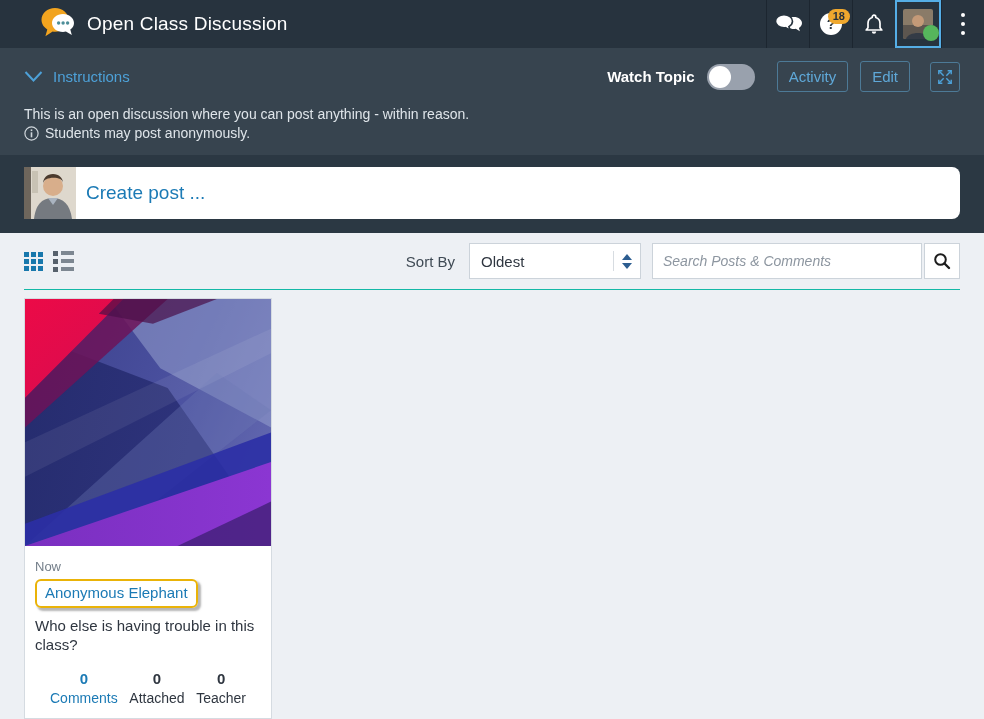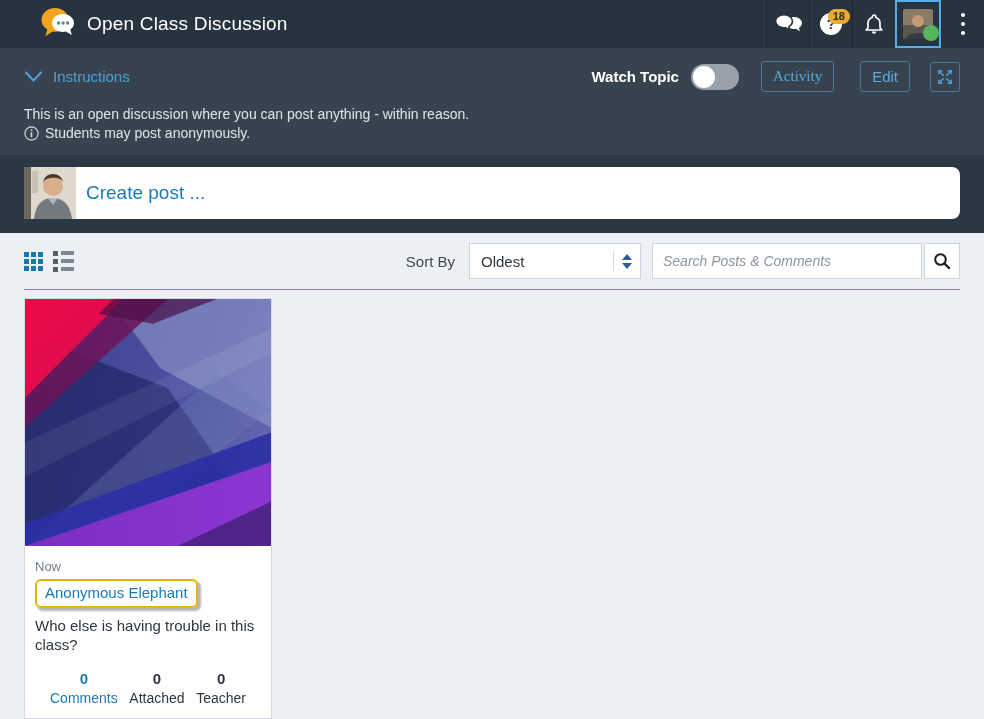--- a/index.html
+++ b/index.html
@@ -31,21 +31,21 @@
   .topic { background:#37444f; padding:13px 24px 12px; }
   .topic-row { display:flex; justify-content:space-between; align-items:center; height:31px; }
   .instructions { display:flex; align-items:center; gap:10px; color:#4da1d8; font-size:15px; cursor:pointer; }
   .topic-actions { display:flex; align-items:center; }
   .watch-label { color:#fff; font-weight:bold; font-size:15px; margin-right:12px; }
   .toggle { width:48px; height:26px; border-radius:13px; background:#99a1ad; position:relative;
             cursor:pointer; margin-right:22px; }
   .toggle-knob { position:absolute; left:2px; top:2px; width:22px; height:22px; border-radius:50%; background:#fff; }
   .btn { background:transparent; border:1px solid #4d7a97; color:#5fa8d8; font-size:15px;
          padding:6px 11px; border-radius:3px; cursor:pointer; font-family:inherit; }
-  .btn-activity { margin-right:26px;font-family:Liberation Serif, serif; }
+  .btn-activity { margin-right:12px; }
   .btn-edit { margin-right:20px; }
   .expand-btn { width:30px; height:30px; border:1px solid #4d7a97; border-radius:3px;
                 display:flex; align-items:center; justify-content:center; background:transparent; cursor:pointer; }
   .desc { margin-top:13px; color:#dfe5ea; font-size:14px; line-height:19px; }
   .desc-line2 { display:flex; align-items:center; gap:6px; }
 
   
   .create-strip { background:#2b3843; padding:12px 24px 14px; display:flex; }
   .cp-avatar { width:52px; height:52px; flex:none; display:block; }
   .cp-bar { flex:1; background:#fff; border-radius:0 8px 8px 0; display:flex; align-items:center;

